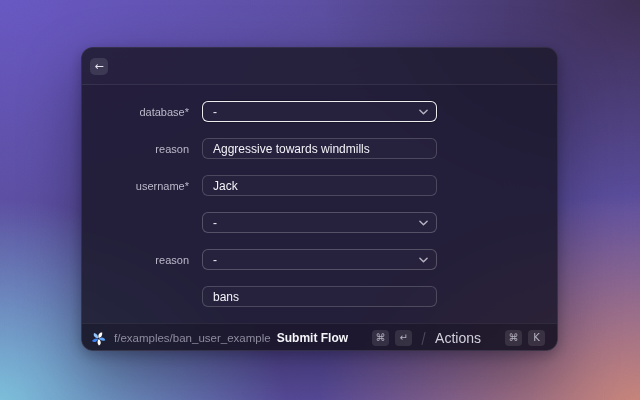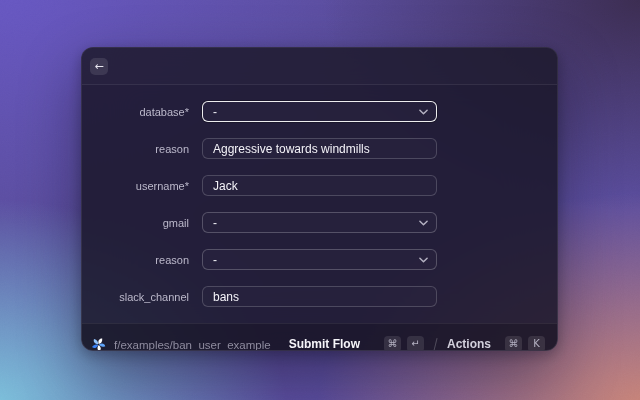--- a/index.html
+++ b/index.html
@@ -95,28 +95,28 @@
     background: rgba(255,255,255,0.015);
     color: #f4f3f8; font-size: 12px;
     padding: 0 10px; outline: none;
     font-family: "Liberation Sans", "DejaVu Sans", sans-serif;
   }
 
   .modal-footer {
     flex: 0 0 28px; height: 28px;
     border-top: 1px solid rgba(255,255,255,0.07);
     background: rgba(10,9,16,0.25);
-    display: flex; align-items: flex-end; justify-content: space-between;
+    display: flex; align-items: center; justify-content: space-between;
     padding: 0 12px 0 9px;
   }
   .footer-left { display: flex; align-items: center; gap: 8px; min-width: 0; }
   .flow-path { color: #8f8c9f; font-size: 11.5px; white-space: nowrap; }
   .footer-right { display: flex; align-items: center; gap: 6px; }
   .submit-label { color: #f5f4f9; font-size: 12px; font-weight: 700; margin-right: 18px; cursor: pointer; }
-  .actions-label { color: #d2d0dc; font-size: 12px; font-weight: 700; margin-right: 8px; cursor: pointer; }
+  .actions-label { color: #d2d0dc; font-size: 14px; font-weight: 400; margin-right: 18px; cursor: pointer; }
   .kbd {
     min-width: 11px; height: 16px;
     padding: 0 3px;
     display: inline-flex; align-items: center; justify-content: center;
     border-radius: 4px;
     background: rgba(255,255,255,0.10);
     color: #b6b3c3; font-size: 10px; line-height: 1;
     font-family: "DejaVu Sans", sans-serif;
     cursor: pointer;
   }
@@ -173,21 +173,20 @@
       </div>
 
       <div class="form-row">
         <div class="field-label">username*</div>
         <div class="control">
           <input class="text-input" type="text" value="Jack" style="">
         </div>
       </div>
 
       <div class="form-row">
-        <div class="field-label">gmail</div>
         <div class="control">
           <div class="select-box">
             <span>-</span>
             <span class="chevron">
               <svg width="9" height="6" viewBox="0 0 10 6">
                   <path d="M1 1l4 4 4-4" stroke="#b5b2c2" fill="none" stroke-width="1.6" stroke-linecap="round" stroke-linejoin="round"></path>
                 </svg>
             </span>
           </div>
         </div>
@@ -201,21 +200,20 @@
             <span class="chevron">
               <svg width="9" height="6" viewBox="0 0 10 6">
                   <path d="M1 1l4 4 4-4" stroke="#b5b2c2" fill="none" stroke-width="1.6" stroke-linecap="round" stroke-linejoin="round"></path>
                 </svg>
             </span>
           </div>
         </div>
       </div>
 
       <div class="form-row">
-        <div class="field-label">slack_channel</div>
         <div class="control">
           <input class="text-input" type="text" value="bans" style="">
         </div>
       </div>
 
     </div>
 
     <div class="modal-footer">
       <div class="footer-left">
         <span class="logo">

